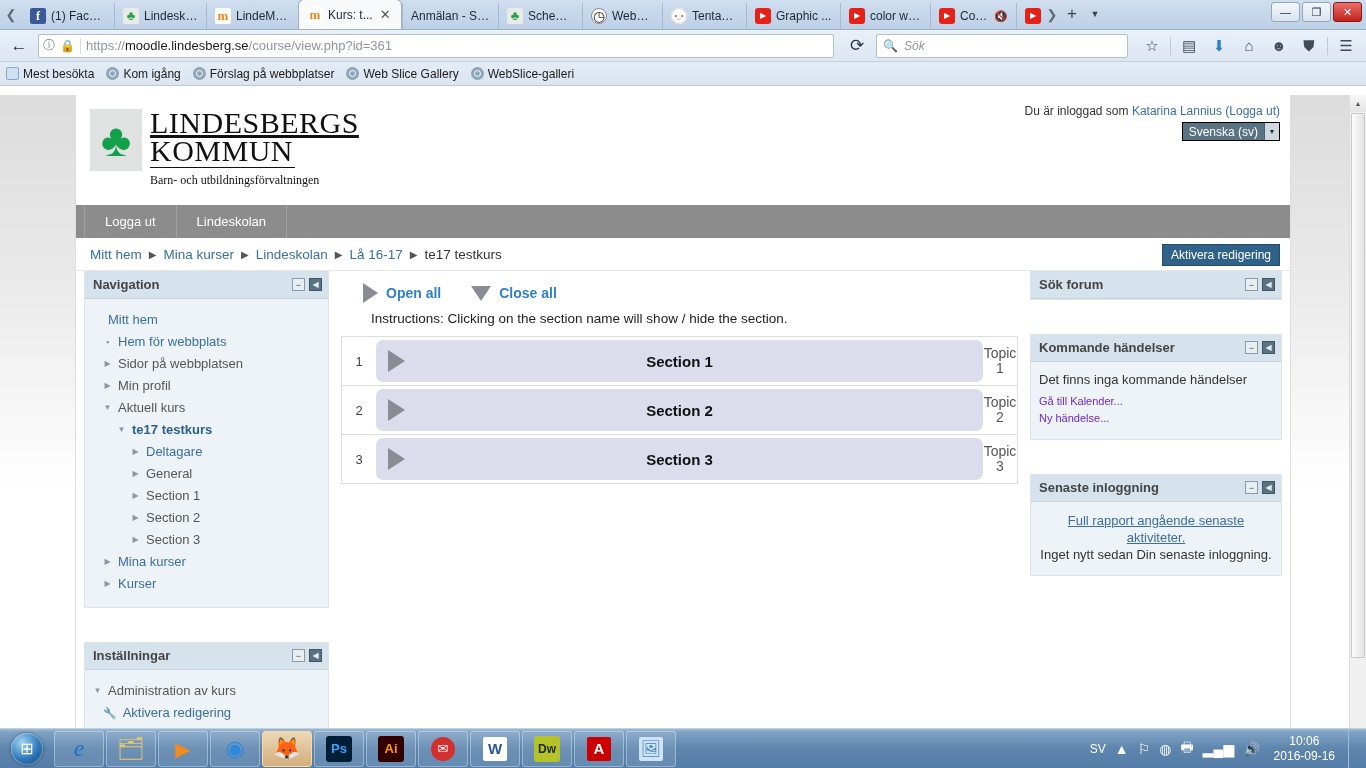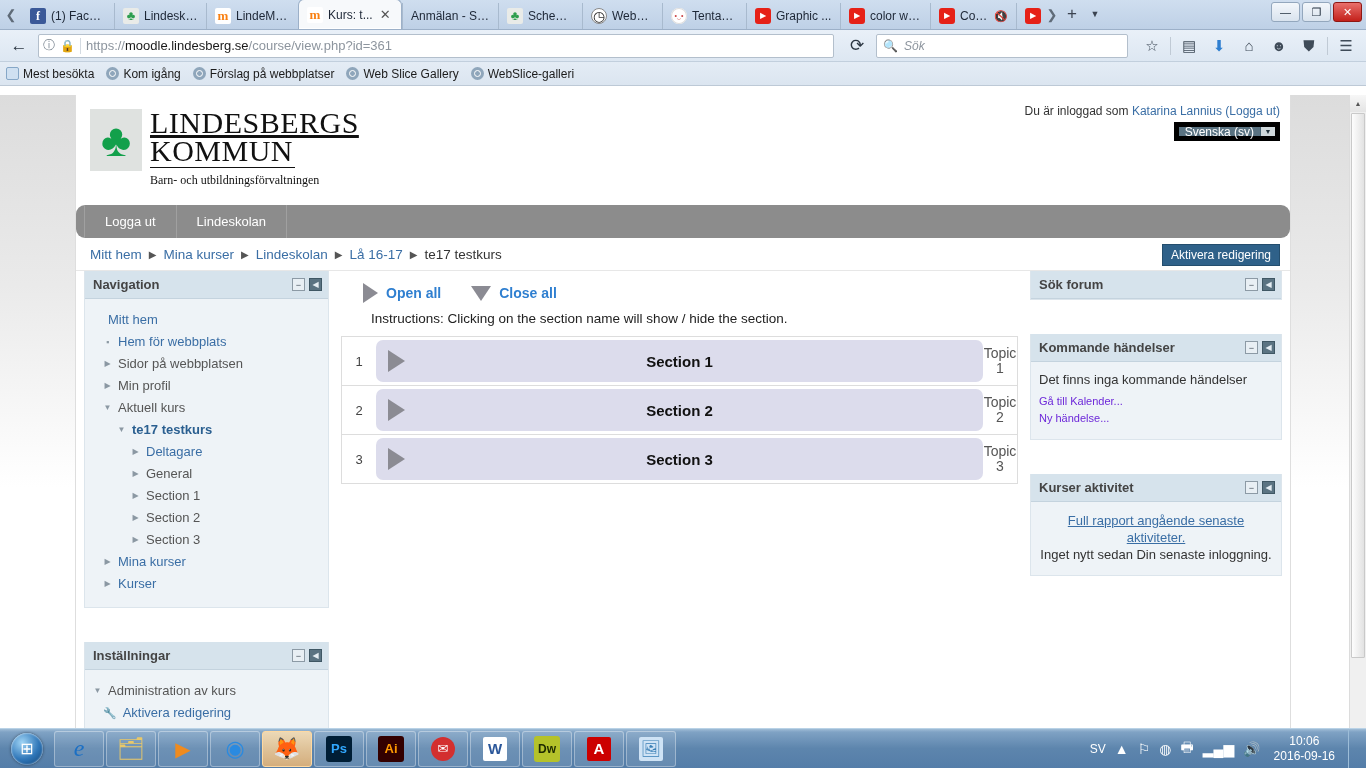--- a/index.html
+++ b/index.html
@@ -123,27 +123,27 @@
   .logotext { font-family:"Liberation Serif", serif; }
   .logotext .l1 { font-size:30px; letter-spacing:0.5px; color:#111; line-height:27px;text-decoration:underline;}
   .logotext .l2 { font-size:30px; letter-spacing:0.5px; color:#111; line-height:29px;
     border-bottom:1.5px solid #111; padding-bottom:2px; display:inline-block; padding-right:2px;}
   .logotext .l3 { font-size:12px; color:#111; margin-top:5px; }
 
   .loginfo { position:absolute; right:10px; top:9px; text-align:right; font-size:12px; color:#333;}
   .loginfo a { color:#3a6ea5; text-decoration:none; }
   .langsel {
     margin-top:4px; display:inline-flex; align-items:stretch; height:19px;
-    background:#5a7382; border:5px solid #000000; color:#fff; font-size:12px;
+    background:#5a7382; border:1px solid #000000; color:#fff; font-size:12px;
   }
   .langsel .lv { padding:1px 6px 0 6px; display:flex;align-items:center;}
   .langsel .la { width:15px; background:#cfd8dc; color:#20303a; display:flex;align-items:center;justify-content:center;
     font-size:7px; border-left:1px solid #456070;}
 
-  .custommenu { height:33px; background:#8c8c8c; display:flex; align-items:stretch;border-radius:9px; }
+  .custommenu { height:33px; background:#8c8c8c; display:flex; align-items:stretch; }
   .cm-item { display:flex;align-items:center; padding:0 20px; color:#fff; font-size:13px;
     border-right:1px solid #a0a0a0; }
   .cm-item:first-child { border-left:1px solid #a0a0a0; margin-left:8px;}
 
   .navbar2 { height:33px; display:flex; align-items:center; padding:0 14px; position:relative;
     background:#fff; border-bottom:1px solid #e7e7e7;}
   .crumbs { display:flex; align-items:center; gap:7px; font-size:13.5px; color:#3a6ea5;}
   .crumbs .sep { color:#555; font-size:10px; }
   .crumbs .last { color:#333; }
   .editbtn {
@@ -580,21 +580,21 @@
               <div class="ev-text">Det finns inga kommande händelser</div>
               <div id="events-links-host">
                   <a href="#" class="ev-link" style="text-decoration: none;">Gå till Kalender...</a>
                   <a href="#" class="ev-link" style="text-decoration: none;">Ny händelse...</a>
                 </div>
             </div>
           </div>
 
           <div class="block">
             <div class="block-head">
-              <div class="block-title">Kurser aktivitet</div>
+              <div class="block-title">Senaste inloggning</div>
               <div class="bh-btns">
                 <div class="bh-btn">−</div>
                 <div class="bh-btn dark">◀</div>
               </div>
             </div>
             <div class="block-body act-body">
               <a href="#">Full rapport angående senaste aktiviteter.</a>
               <div>Inget nytt sedan Din senaste inloggning.</div>
             </div>
           </div>

